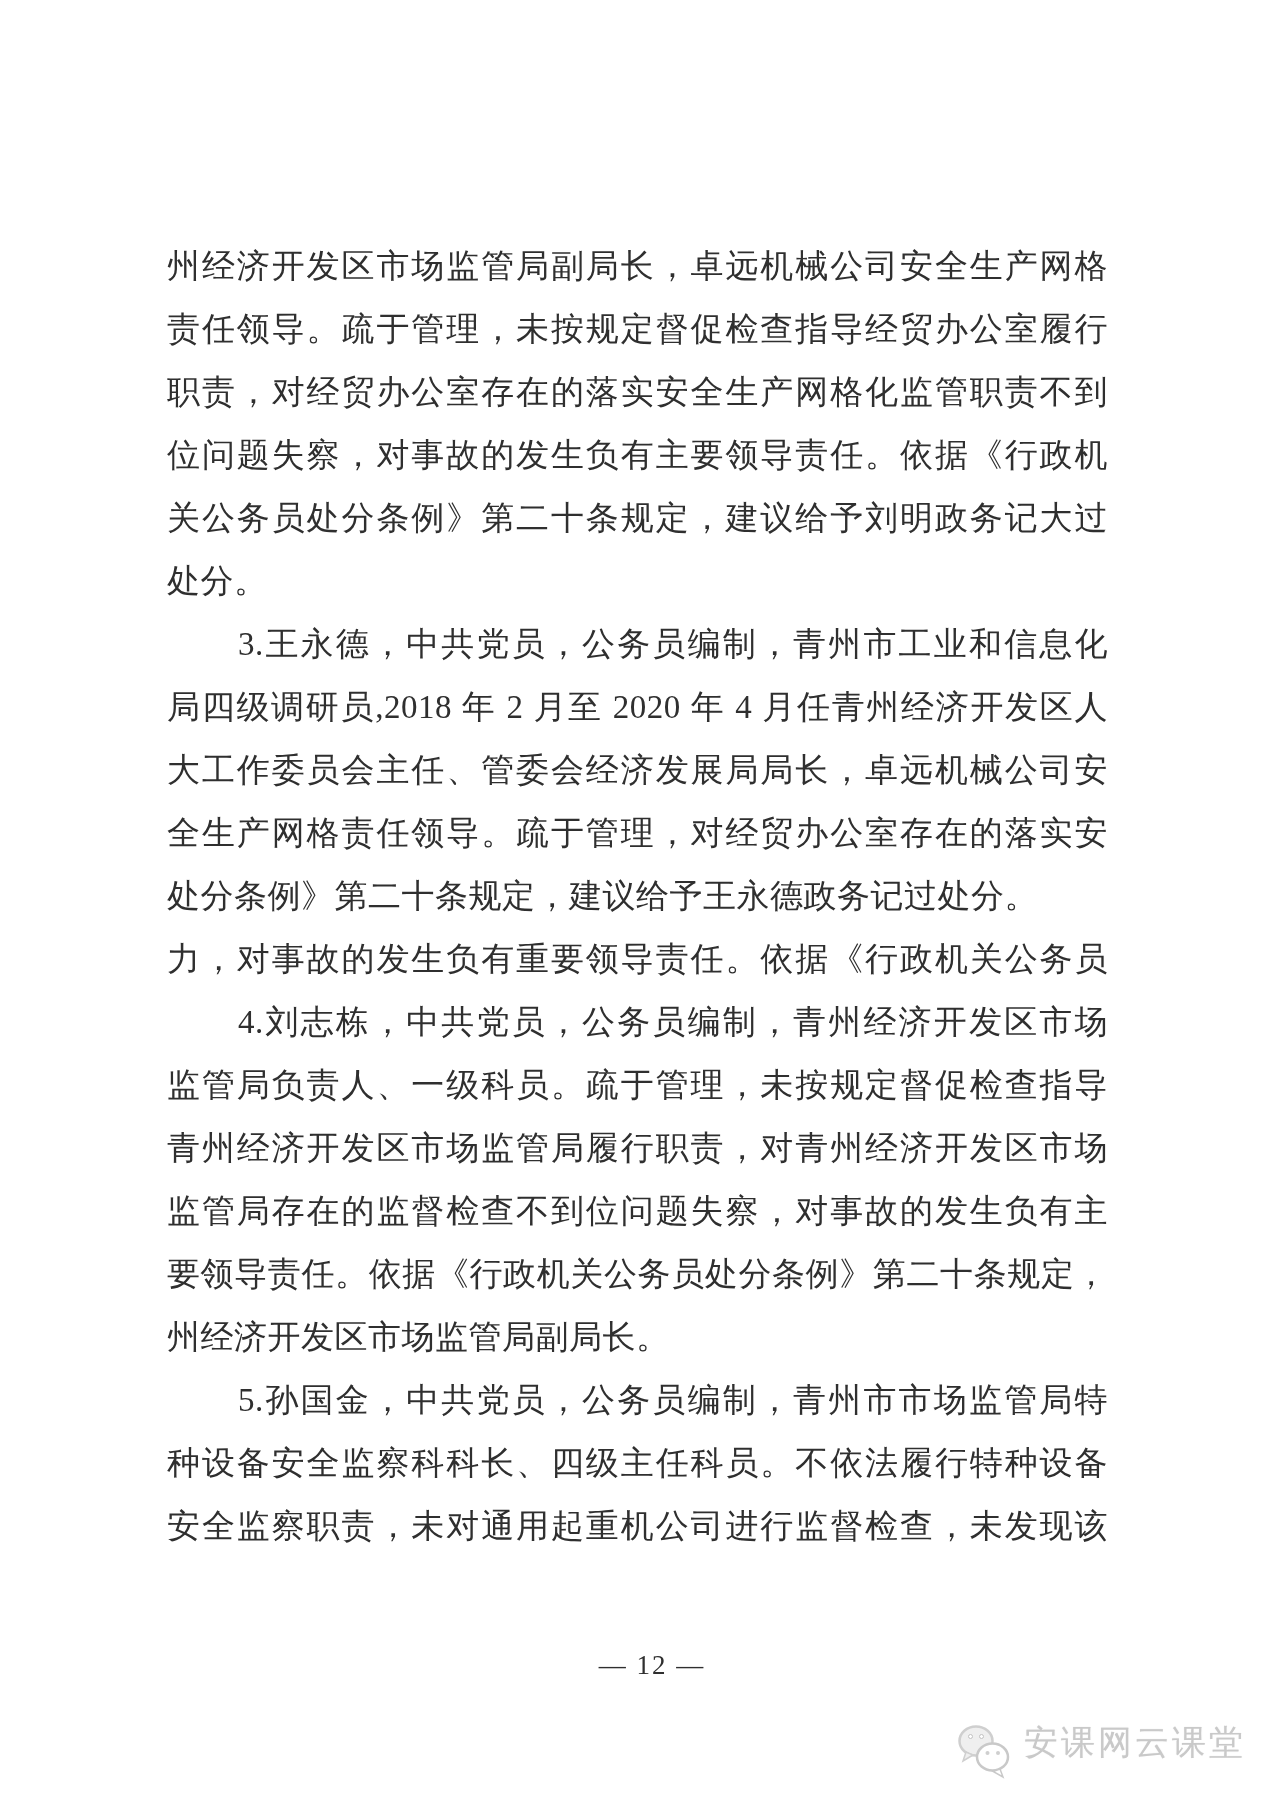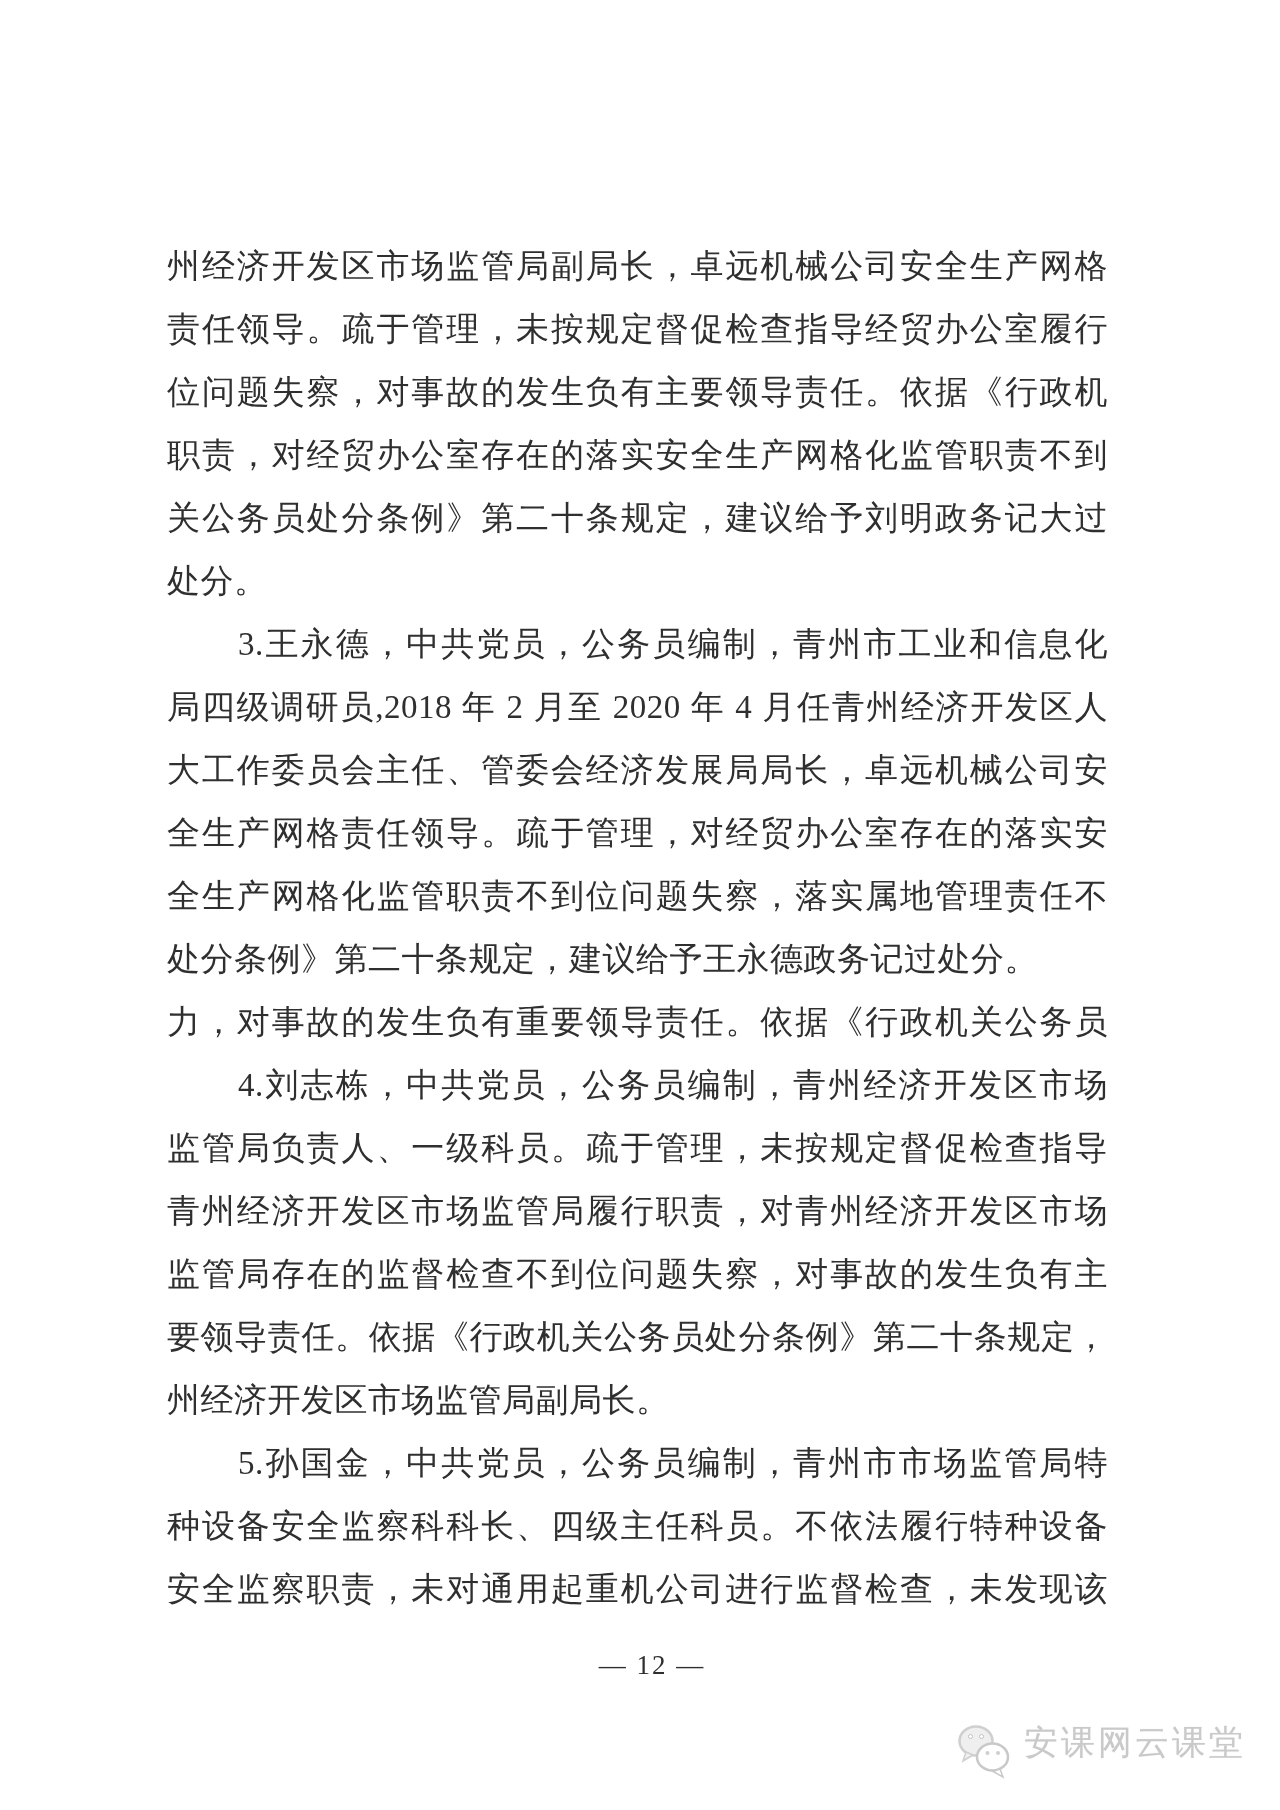--- a/index.html
+++ b/index.html
@@ -79,29 +79,28 @@
   }
 </style>
 </head>
 <body>
 
 <div class="page">
 
   <main class="text-block">
     <p class="line">州经济开发区市场监管局副局长，卓远机械公司安全生产网格</p>
     <p class="line">责任领导。疏于管理，未按规定督促检查指导经贸办公室履行</p>
+    <p class="line">职责，对经贸办公室存在的落实安全生产网格化监管职责不到</p>
     <p class="line">位问题失察，对事故的发生负有主要领导责任。依据《行政机</p>
-    <p class="line">职责，对经贸办公室存在的落实安全生产网格化监管职责不到</p>
     <p class="line">关公务员处分条例》第二十条规定，建议给予刘明政务记大过</p>
     <p class="line para-end">处分。</p>
     <p class="line indent">3.王永德，中共党员，公务员编制，青州市工业和信息化</p>
     <p class="line">局四级调研员,2018 年 2 月至 2020 年 4 月任青州经济开发区人</p>
     <p class="line">大工作委员会主任、管委会经济发展局局长，卓远机械公司安</p>
     <p class="line">全生产网格责任领导。疏于管理，对经贸办公室存在的落实安</p>
-    <p class="line">全生产网格化监管职责不到位问题失察，落实属地管理责任不</p>
     <p class="line para-end">处分条例》第二十条规定，建议给予王永德政务记过处分。</p>
     <p class="line">力，对事故的发生负有重要领导责任。依据《行政机关公务员</p>
     <p class="line indent">4.刘志栋，中共党员，公务员编制，青州经济开发区市场</p>
     <p class="line">监管局负责人、一级科员。疏于管理，未按规定督促检查指导</p>
     <p class="line">青州经济开发区市场监管局履行职责，对青州经济开发区市场</p>
     <p class="line">监管局存在的监督检查不到位问题失察，对事故的发生负有主</p>
     <p class="line">要领导责任。依据《行政机关公务员处分条例》第二十条规定，</p>
     <p class="line para-end">州经济开发区市场监管局副局长。</p>
     <p class="line indent">5.孙国金，中共党员，公务员编制，青州市市场监管局特</p>
     <p class="line">种设备安全监察科科长、四级主任科员。不依法履行特种设备</p>

